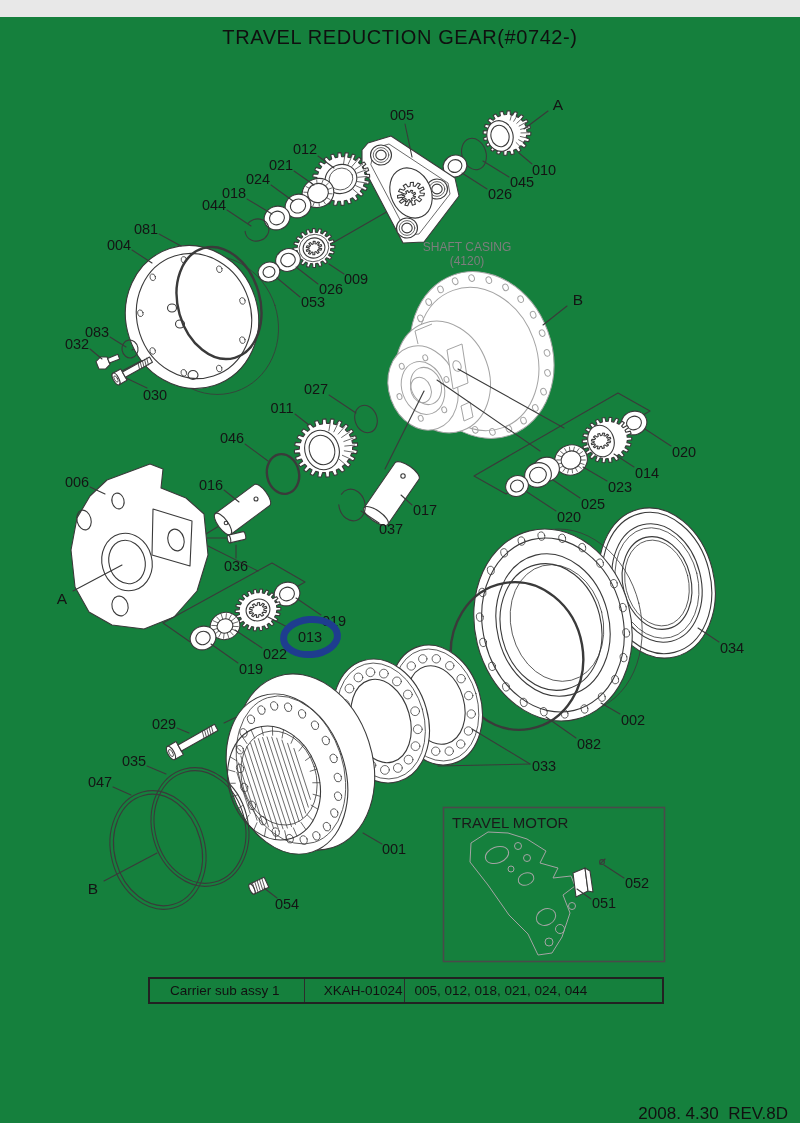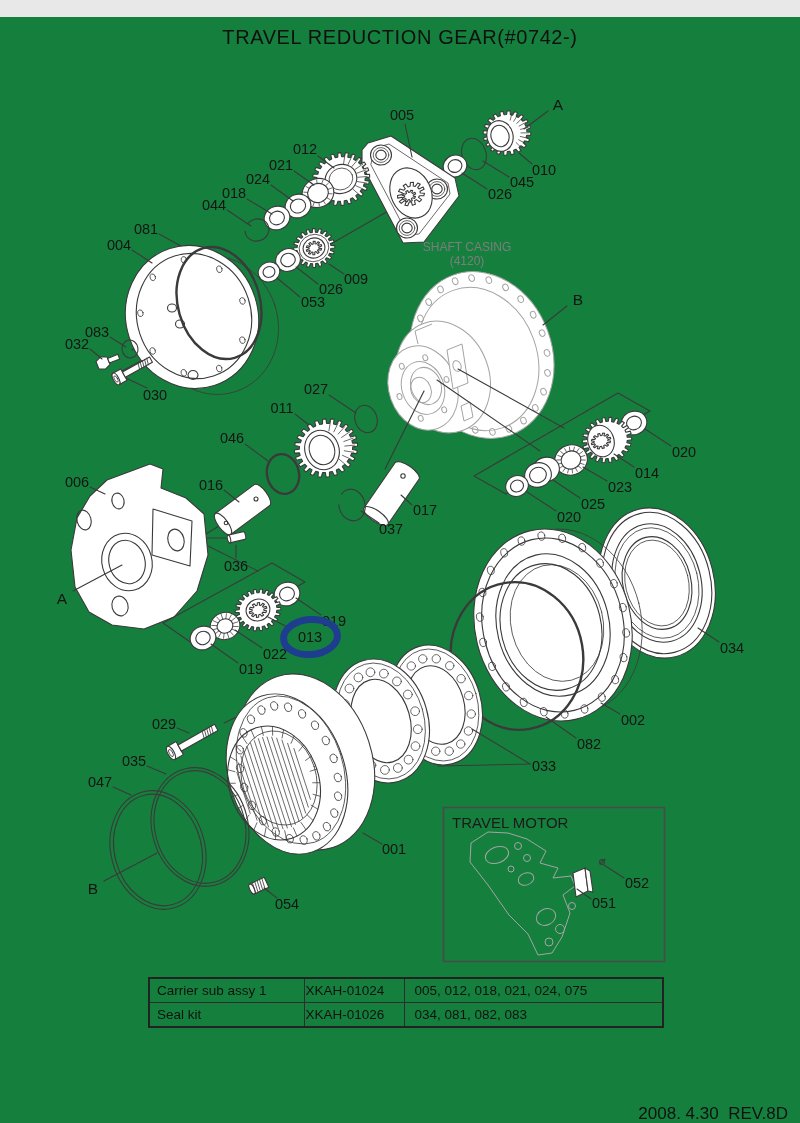--- a/index.html
+++ b/index.html
@@ -15,22 +15,22 @@
   .gray{fill:none;stroke:#a4a4a4;stroke-width:1;stroke-linejoin:round}
   .grayf{fill:#fff;stroke:#a4a4a4;stroke-width:1;stroke-linejoin:round}
   .callout{font-size:14.5px;fill:#141414}
   .bigletter{font-size:15.5px;fill:#141414}
   .small-gray{font-size:12px;fill:#7d7d7d}
   .tm-title{font-size:15px;fill:#1a1a1a}
   .parts-table{position:absolute;left:148px;top:960px;width:514px;border-collapse:collapse;
                font-size:13.5px;color:#111;border:2px solid #222;table-layout:fixed}
   .parts-table th,.parts-table td{border:1px solid #2d2d2d;height:21px;overflow:hidden;white-space:nowrap}
   .parts-table th{height:25px;font-weight:normal;text-align:center}
-  .c1{padding-left:7px}
-  .c2{text-align:left}
+  .c1{padding-left:20px}
+  .c2{text-align:right}
   .c3{padding-left:10px}
   .footer-left{position:absolute;left:10px;top:1120px;font-size:16px;color:#111}
   .footer-right{position:absolute;right:12px;top:1087px;font-size:17px;color:#111;white-space:pre}
 </style>
 </head>
 <body>
 
 <div class="page">
   <div class="title">TRAVEL REDUCTION GEAR(#0742-)</div>
 
@@ -665,25 +665,20 @@
   <table class="parts-table">
     <colgroup>
         <col style="width:155px">
         <col style="width:100px">
         <col style="width:259px">
       </colgroup>
     <tbody>
     <tr>
       <td class="c1">Carrier sub assy 1</td>
       <td class="c2">XKAH-01024</td>
-      <td class="c3">005, 012,  018,  021, 024, 075</td>
-    </tr>
-    <tr>
-      <td class="c1">Seal kit</td>
-      <td class="c2">XKAH-01026</td>
-      <td class="c3">034, 081, 082, 083</td>
+      <td class="c3">005, 012,  018,  021, 024, 044</td>
     </tr>
   </tbody>
     </table>
 
   <div class="footer-left">4131</div>
   <div class="footer-right">2008. 4.30  REV.8D</div>
 </div>
 
 </body></html>

